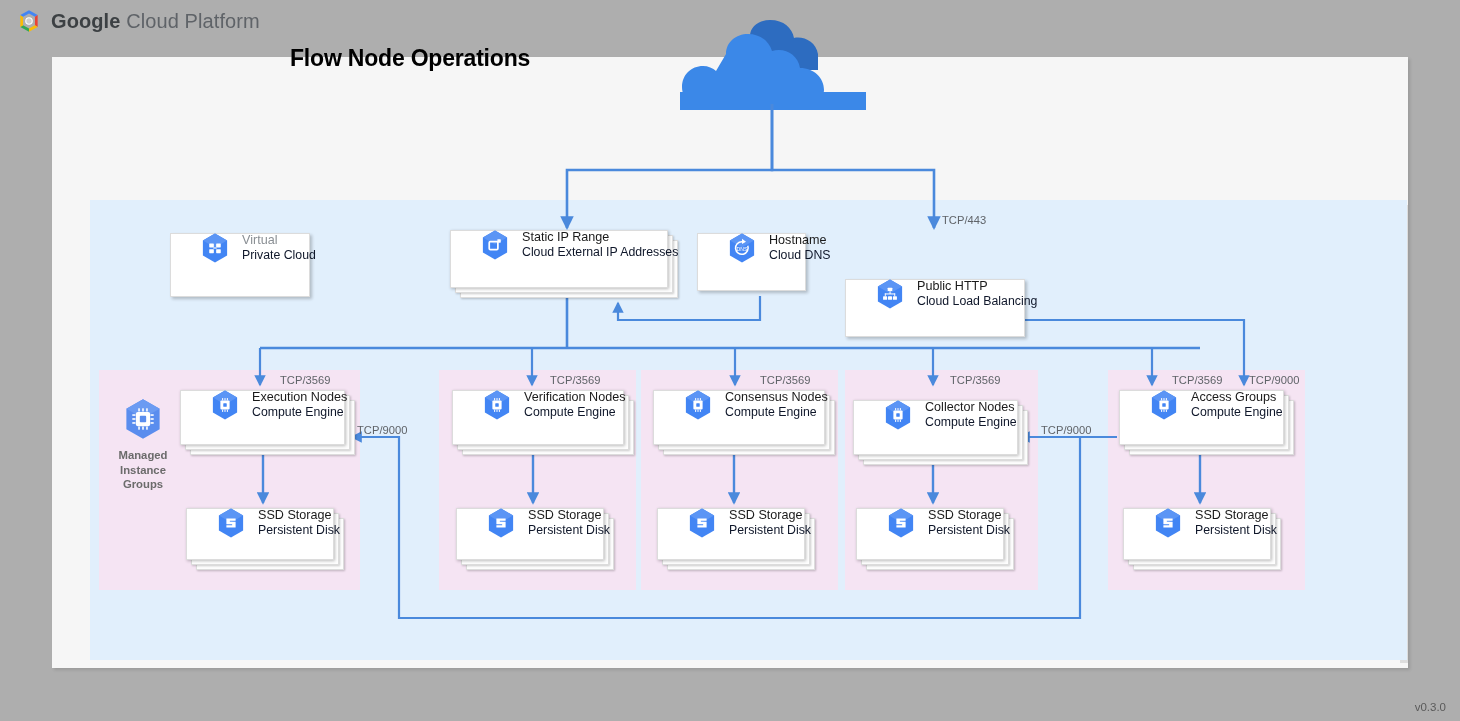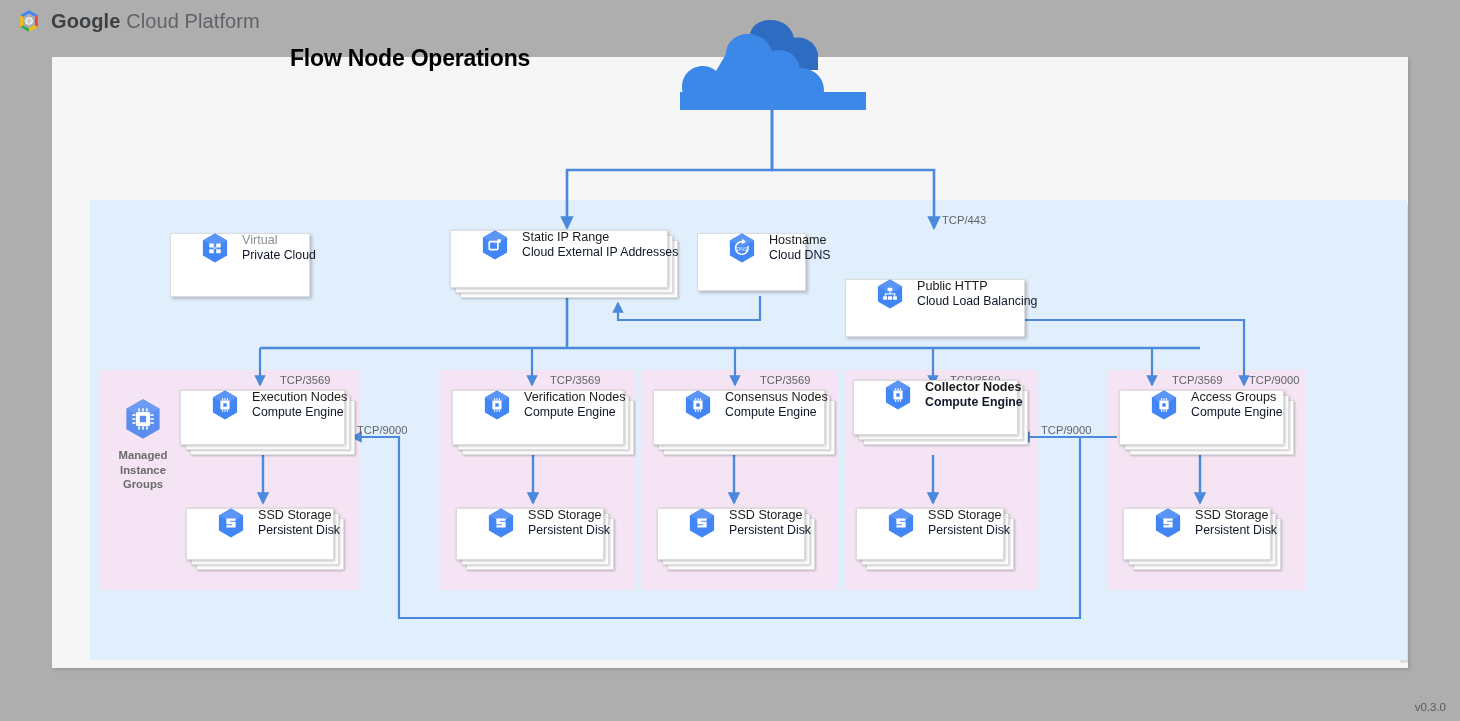--- a/index.html
+++ b/index.html
@@ -399,21 +399,21 @@
         <path d="M24 1 L45 13 L24 25 L3 13 Z" fill="#5b95f5"></path>
         <path d="M16 18 L32 18 L32 22 L22 22 L22 24 L32 24 L32 34 L16 34 L16 30 L26 30 L26 28 L16 28 Z" fill="#ffffff"></path>
       </svg>
       <div class="card-txt">
         <div class="card-title">SSD Storage</div>
         <div class="card-sub">Persistent Disk</div>
       </div>
     </div>
   </div>
 
-  <div class="card stacked" style="left:853px; top:380px; width:165px; height:55px;font-weight:bold;">
+  <div class="card stacked" style="left:853px; top:400px; width:165px; height:55px;">
     <div class="sheet s3"></div>
       <div class="sheet s2"></div>
       <div class="sheet s1"></div>
     <div class="card-inner">
       <svg class="card-icon" viewBox="0 0 48 52">
         <path d="M24 1 L45 13 L45 39 L24 51 L3 39 L3 13 Z" fill="#4285f4"></path>
         <path d="M24 1 L45 13 L24 25 L3 13 Z" fill="#5b95f5"></path>
         <rect x="16" y="18" width="16" height="16" rx="2" fill="#ffffff"></rect>
         <rect x="21" y="23" width="6" height="6" rx="1" fill="#4285f4"></rect>
         <g fill="#ffffff">

